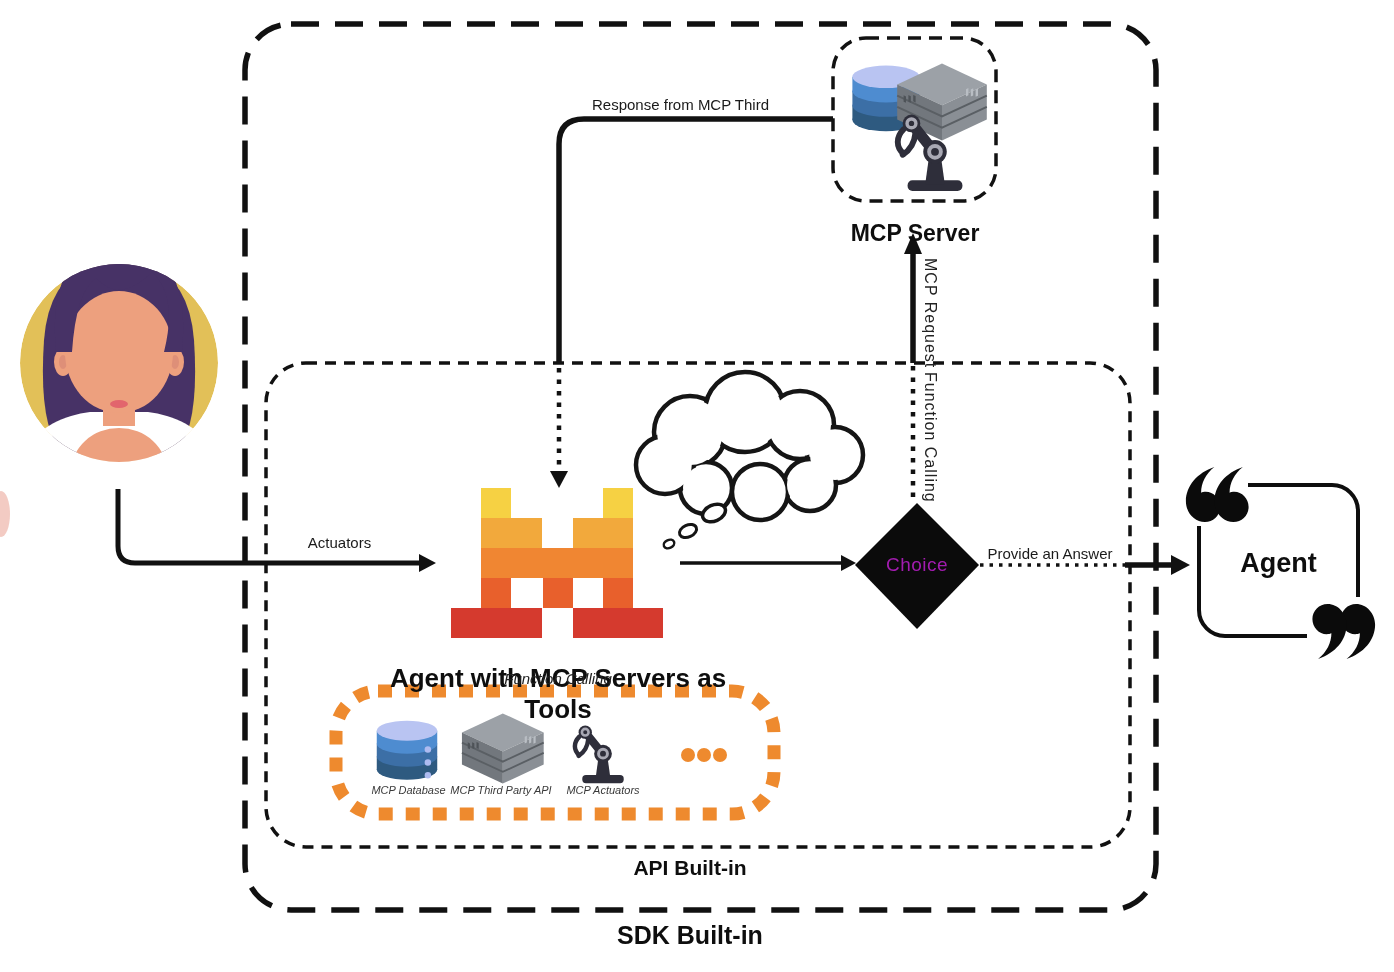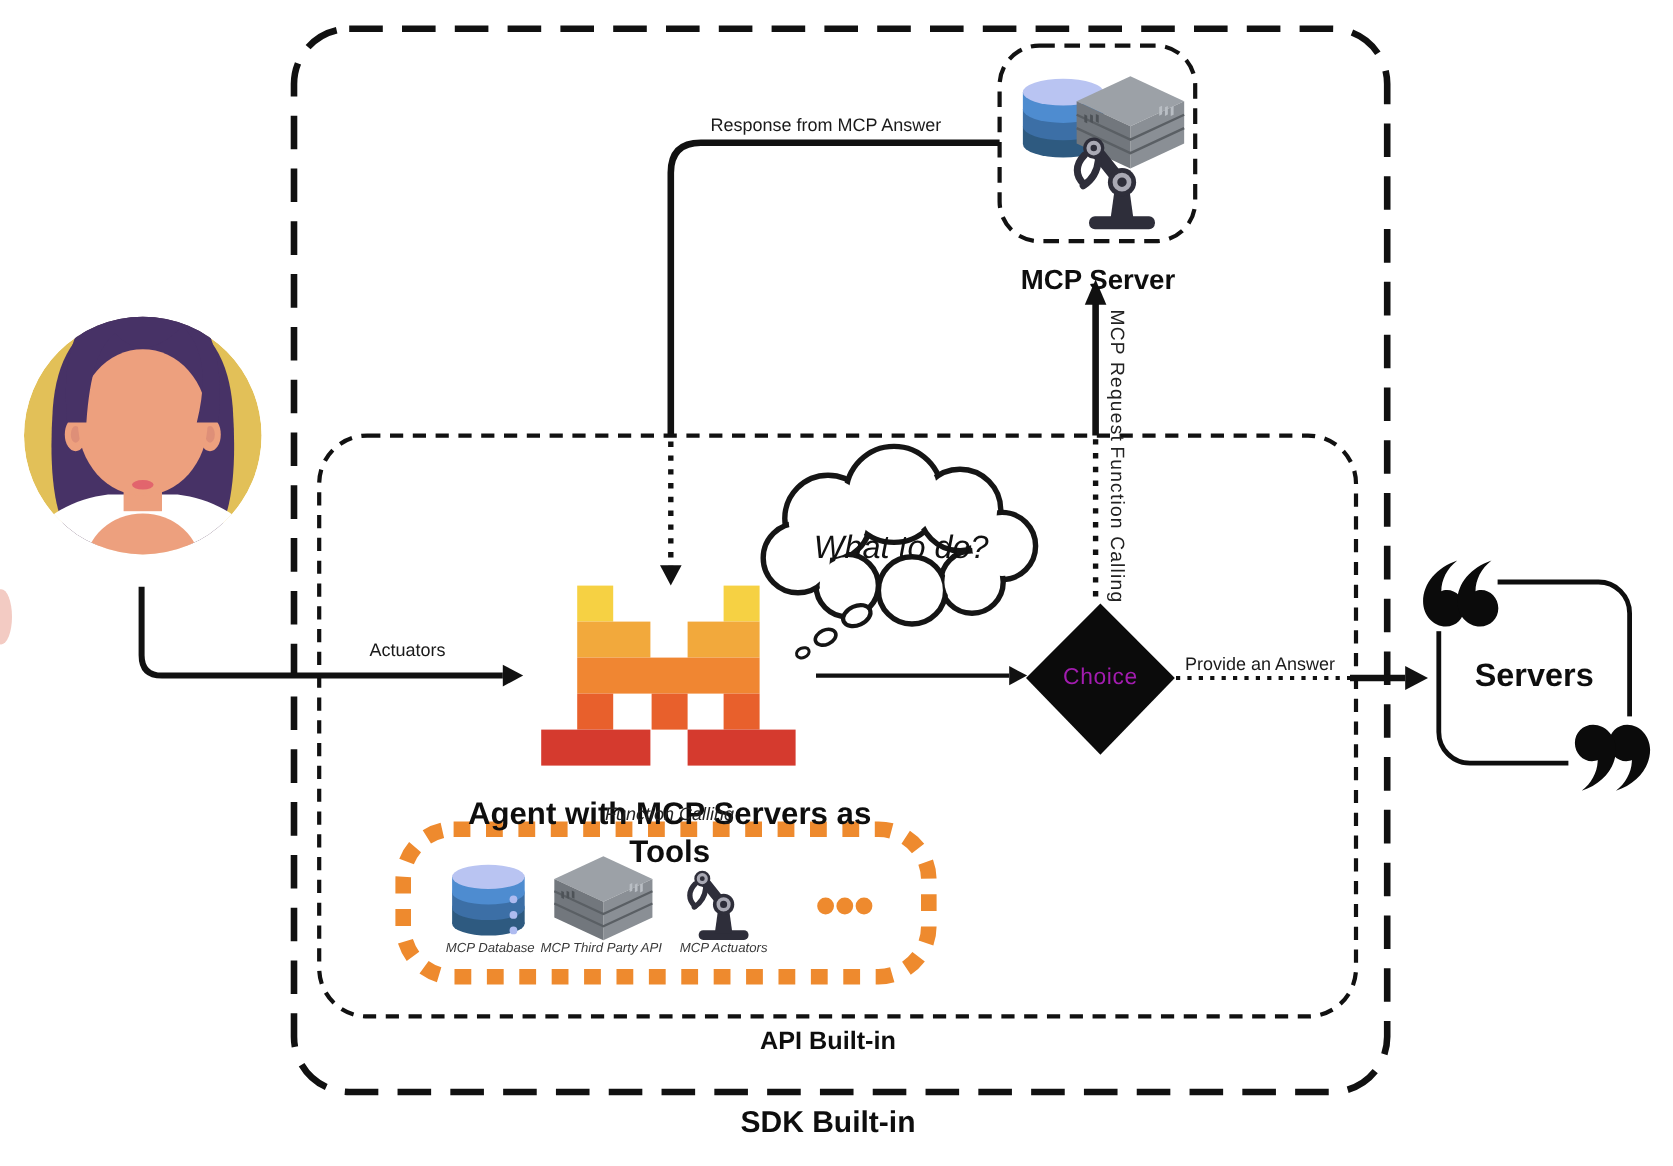--- a/index.html
+++ b/index.html
@@ -193,42 +193,41 @@
     <use href="#comma"></use>
     <use href="#comma" x="30"></use>
   </g>
   <rect x="1307" y="597" width="68" height="66" fill="#ffffff"></rect>
   <g fill="#0B0B0B" transform="translate(1377,659) scale(0.95) rotate(180)">
     <use href="#comma"></use>
     <use href="#comma" x="30"></use>
   </g>
 </svg>
 
-<div class="lbl sm" style="left:592px;top:96px;">Response from MCP Answer</div>
+<div class="lbl sm" style="left:592px;top:96px;">Response from MCP Third</div>
 
 <div class="lbl center bold" style="left:834px;top:220px;width:162px;font-size:23px;">MCP Server</div>
 
 <div class="lbl vertical" style="left:921px;top:258px;">MCP Request</div>
 
 <div class="lbl vertical" style="left:921px;top:372px;">Function Calling</div>
 
 <div class="lbl center sm" style="left:297px;top:534px;width:85px;">Actuators</div>
 
-<div class="lbl center italic" style="left:662px;top:441px;width:178px;font-size:27px;color:#111;">What to do?</div>
 
 <div class="lbl center bold title" style="left:377px;top:643px;width:362px;margin-top:20px;">Agent with MCP Servers as Tools</div>
 <div class="lbl center italic" style="left:377px;top:670px;width:362px;font-size:15px;color:#222;">Function Calling</div>
 
 <div class="lbl center tool-lbl" style="left:356px;top:784px;width:105px;">MCP Database</div>
 <div class="lbl center tool-lbl" style="left:438px;top:784px;width:126px;">MCP Third Party API</div>
 <div class="lbl center tool-lbl" style="left:550px;top:784px;width:106px;">MCP Actuators</div>
 
 <div class="lbl center choice-txt" style="left:867px;top:554px;width:100px;">Choice</div>
 
 <div class="lbl center sm" style="left:976px;top:545px;width:148px;">Provide an Answer</div>
 
-<div class="lbl center bold" style="left:1200px;top:548px;width:157px;font-size:27px;">Servers</div>
+<div class="lbl center bold" style="left:1200px;top:548px;width:157px;font-size:27px;">Agent</div>
 
 <div class="lbl center bold" style="left:565px;top:856px;width:250px;font-size:21px;">API Built-in</div>
 
 <div class="lbl center bold big" style="left:560px;top:921px;width:260px;font-size:25px;">SDK Built-in</div>
 
 </div>
 
 </body></html>

